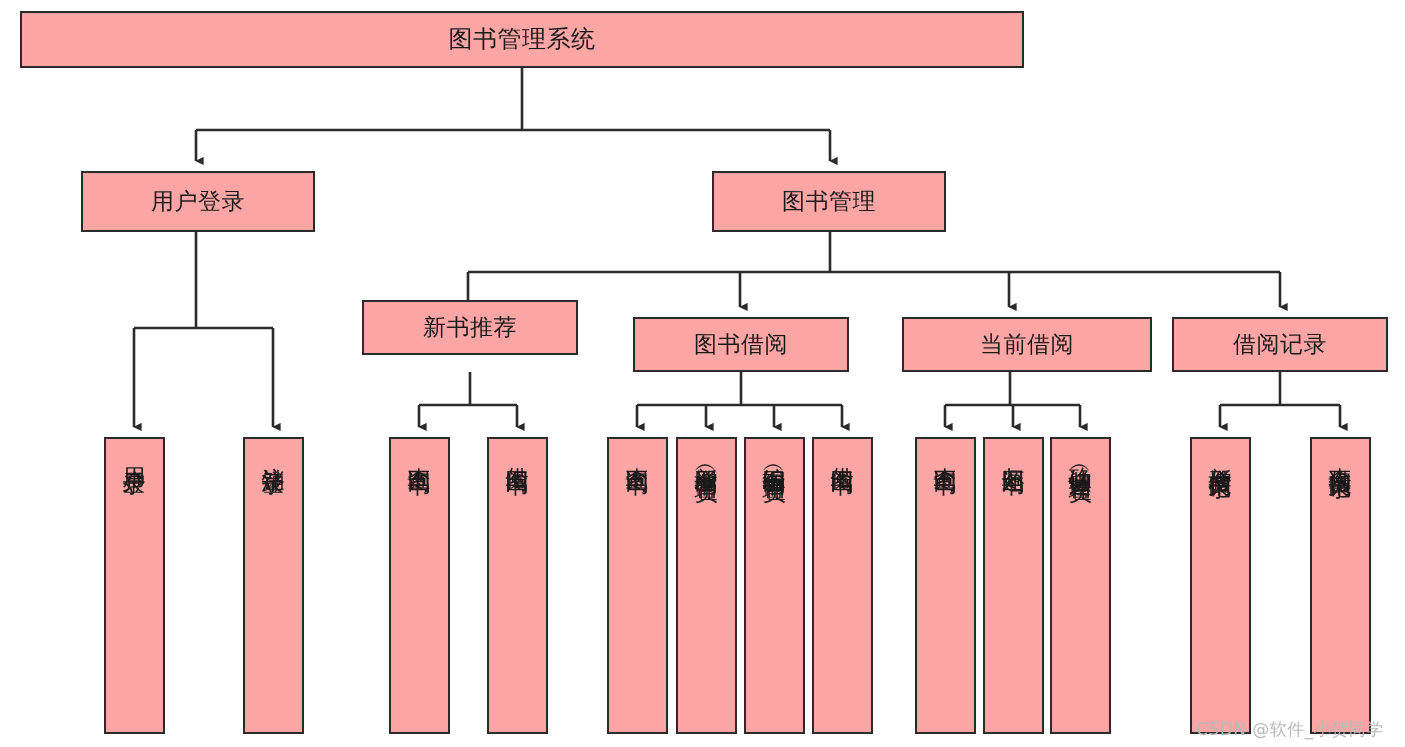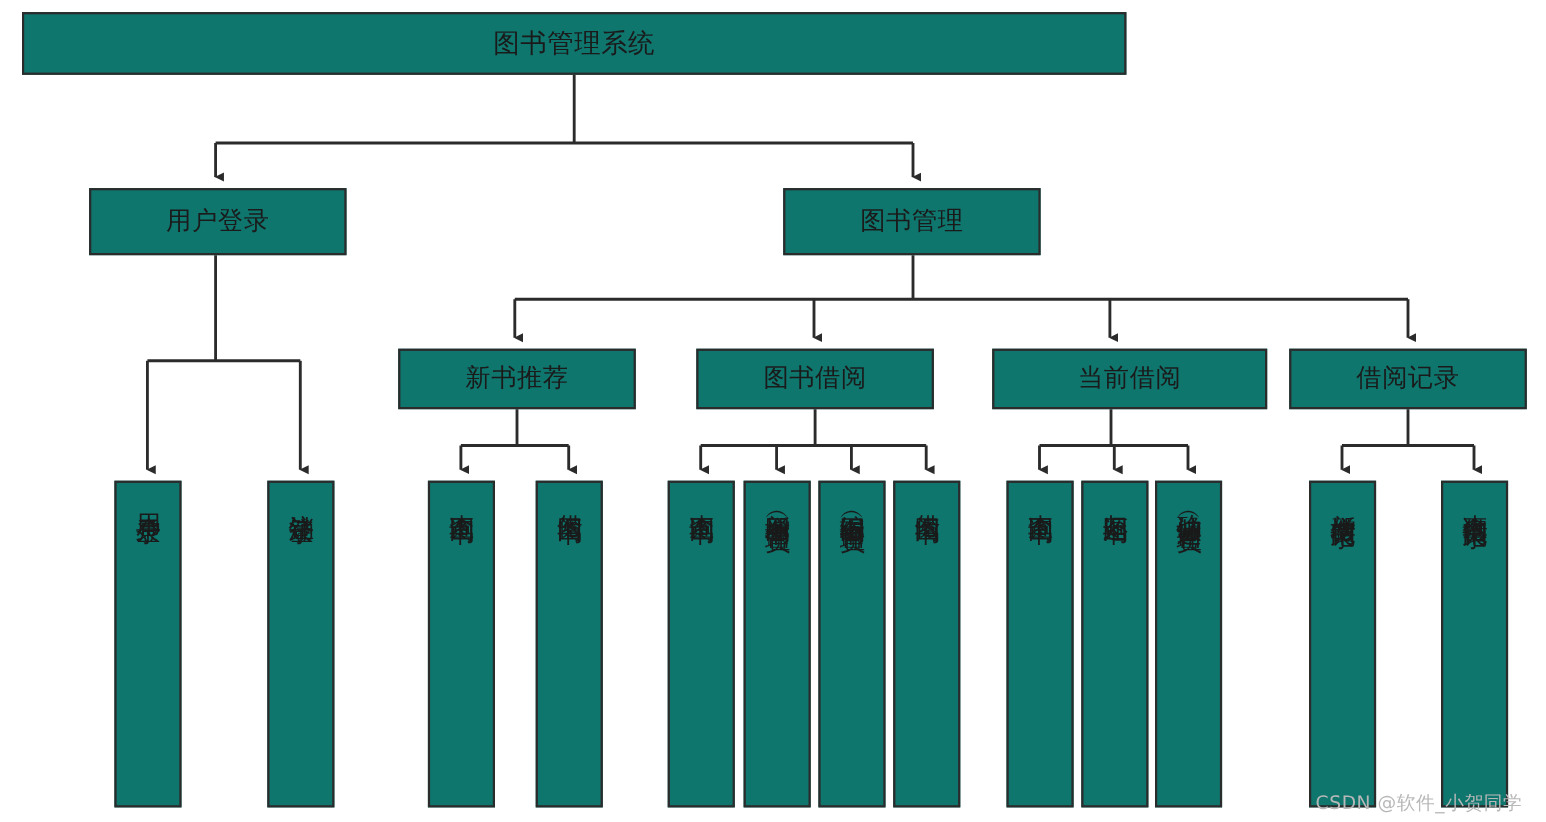--- a/index.html
+++ b/index.html
@@ -25,21 +25,21 @@
     left: 0;
     top: 0;
     width: 1405px;
     height: 747px;
     pointer-events: none;
   }
   .node {
     position: absolute;
     box-sizing: border-box;
     border: 2px solid #2b2b2b;
-    background: #0f766e;
+    background: #fca5a5;
     display: flex;
     align-items: center;
     justify-content: center;
     color: #1a1a1a;
   }
   .node-label {
     display: block;
     line-height: 1.22;
     letter-spacing: 0.5px;
     white-space: nowrap;
@@ -131,21 +131,21 @@
     <span class="node-label">图书管理系统</span>
   </div>
 
   <div class="node horizontal level2" style="left:81px; top:171px; width:234px; height:61px;">
     <span class="node-label">用户登录</span>
   </div>
   <div class="node horizontal level2" style="left:712px; top:171px; width:234px; height:61px;text-align:right;">
     <span class="node-label">图书管理</span>
   </div>
 
-  <div class="node horizontal level3" style="left:362px; top:317px; width:216px; height:55px;justify-content:center;">
+  <div class="node horizontal level3" style="left:362px; top:300px; width:216px; height:55px;justify-content:center;">
     <span class="node-label">新书推荐</span>
   </div>
   <div class="node horizontal level3" style="left:633px; top:317px; width:216px; height:55px;justify-content:center;">
     <span class="node-label">图书借阅</span>
   </div>
   <div class="node horizontal level3" style="left:902px; top:317px; width:250px; height:55px;">
     <span class="node-label">当前借阅</span>
   </div>
   <div class="node horizontal level3" style="left:1172px; top:317px; width:216px; height:55px;">
     <span class="node-label">借阅记录</span>

